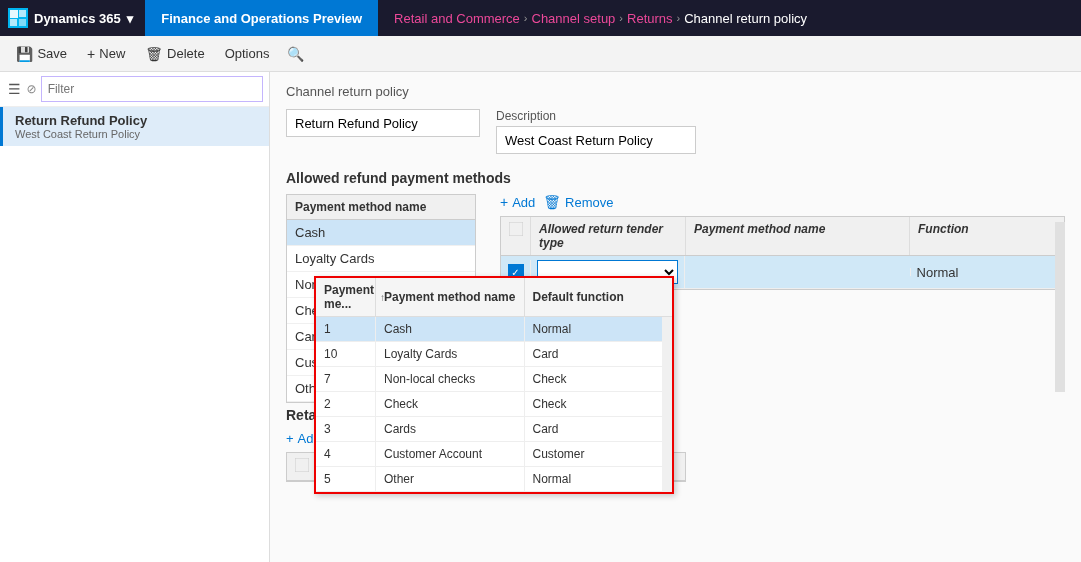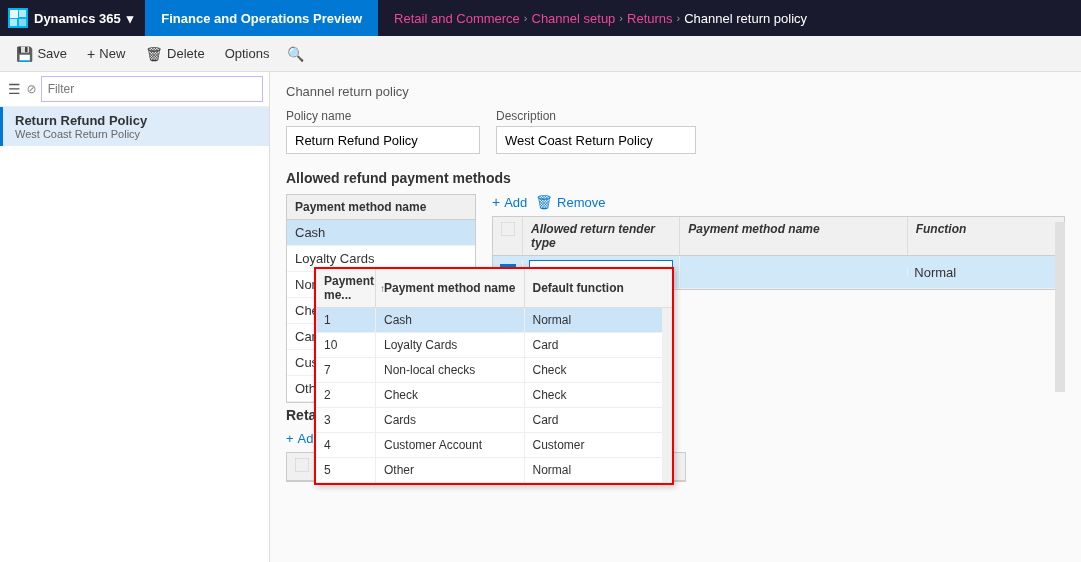--- a/index.html
+++ b/index.html
@@ -443,32 +443,31 @@
         <div class="sidebar-item-subtitle">West Coast Return Policy</div>
       </div>
     </div>
   </div>
 
   <div class="content-area">
     <div class="section-header">Channel return policy</div>
 
     <div class="form-row">
       <div class="form-field">
-        <label>Policy name</label>
         <input type="text" value="Return Refund Policy" style="">
       </div>
       <div class="form-field">
         <label>Description</label>
         <input type="text" style="min-width: 200px;" value="West Coast Return Policy">
       </div>
     </div>
 
     <div class="section-title">Allowed refund payment methods</div>
 
-    <div style="display:flex; gap:0; position:relative;">
+    <div style="display:flex; gap:8px; position:relative;">
 
       <div class="payment-list-container">
         <div class="payment-list-header">Payment method name</div>
         <div class="payment-list-scroll">
           <div class="payment-list-item selected">Cash</div>
           <div class="payment-list-item">Loyalty Cards</div>
           <div class="payment-list-item">Non-local checks</div>
           <div class="payment-list-item">Check</div>
           <div class="payment-list-item">Cards</div>
           <div class="payment-list-item">Customer Account</div>
@@ -512,21 +511,21 @@
                 <option value=""></option>
                 <option value="cash">Cash</option>
                 <option value="loyalty">Loyalty Cards</option>
               </select>
             </div>
             <div class="dropdown-cell" style="flex:1.5;"></div>
             <div class="dropdown-cell" style="flex:1; border-right:none;">Normal</div>
           </div>
         </div>
 
-        <div class="dropdown-popup" style="top:73px; left:28px;">
+        <div class="dropdown-popup" style="top:82px; left:28px;">
           <div class="dropdown-popup-header">
             <div class="dropdown-popup-col" style="width:60px;">
               Payment me...
               <span class="sort-arrow">↑</span>
             </div>
             <div class="dropdown-popup-col" style="flex:1;">Payment method name</div>
             <div class="dropdown-popup-col" style="flex:1; border-right:none;">Default function</div>
           </div>
           <div style="position:relative;">
             <div class="dropdown-popup-row selected-row">

